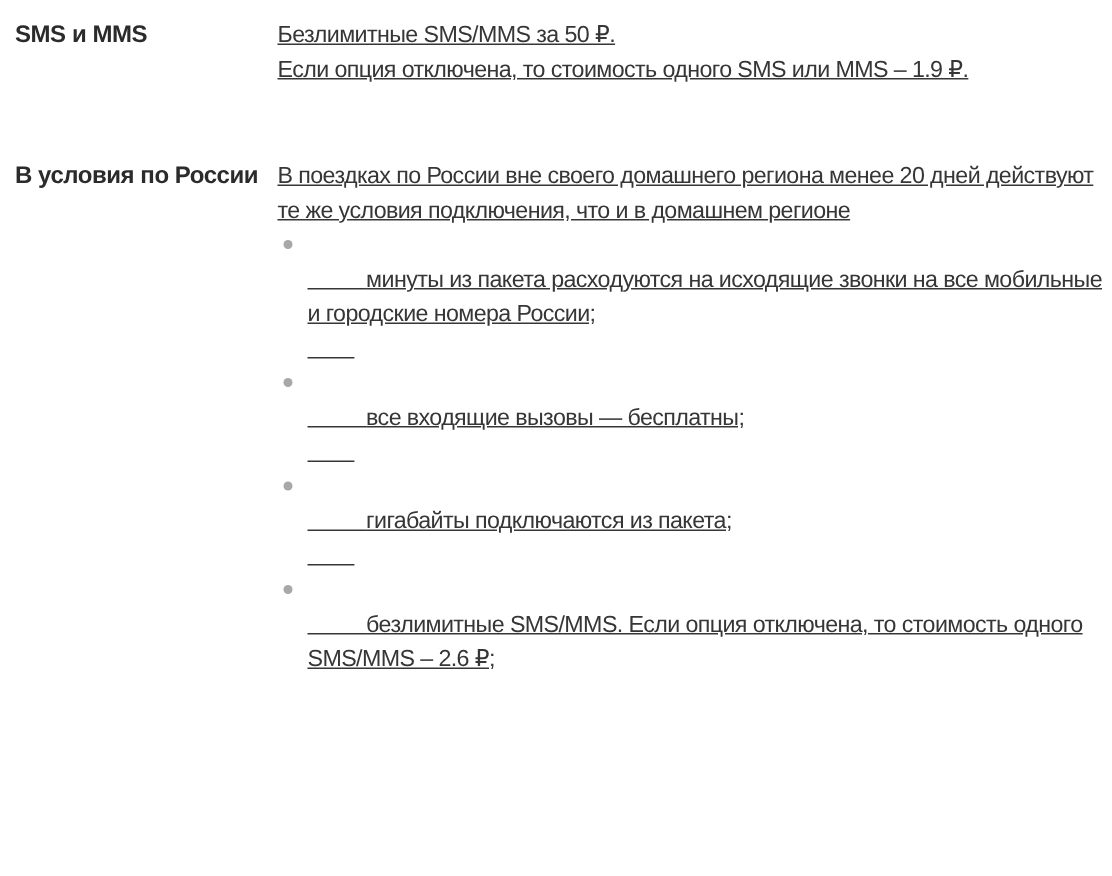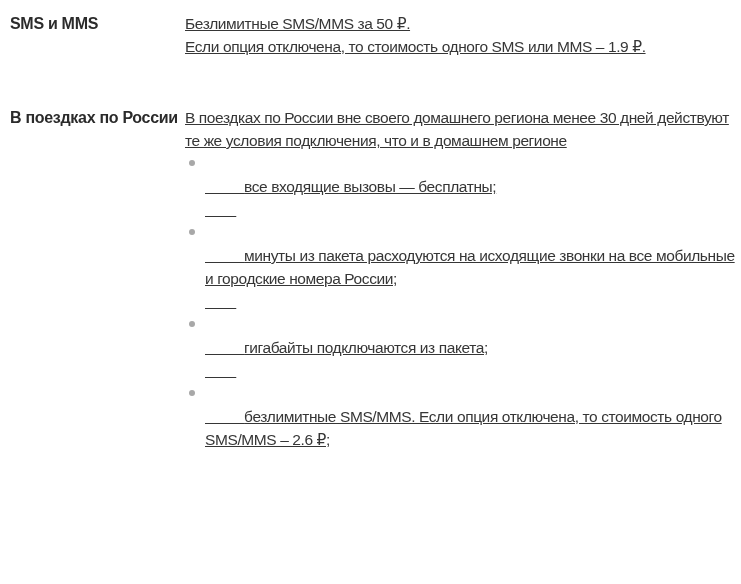--- a/index.html
+++ b/index.html
@@ -77,31 +77,31 @@
 
   <section class="row section-sms">
     <div class="row-label">SMS и MMS</div>
     <div class="row-content">
       <p class="para">Безлимитные SMS/MMS за 50 ₽.
 Если опция отключена, то стоимость одного SMS или MMS – 1.9 ₽.</p>
     </div>
   </section>
 
   <section class="row section-travel">
-    <div class="row-label">В поездках по России</div>
+    <div class="row-label">В условия по России</div>
     <div class="row-content">
-      <p class="para">В поездках по России вне своего домашнего региона менее 30 дней действуют
+      <p class="para">В поездках по России вне своего домашнего региона менее 20 дней действуют
 те же условия подключения, что и в домашнем регионе</p>
       <ul class="bullets">
         <li>
-          <span class="dot"></span><span>все входящие вызовы — бесплатны;</span>
+          <span class="dot"></span><span>минуты из пакета расходуются на исходящие звонки на все мобильные
+и городские номера России;</span>
         </li>
         <li>
-          <span class="dot"></span><span>минуты из пакета расходуются на исходящие звонки на все мобильные
-и городские номера России;</span>
+          <span class="dot"></span><span>все входящие вызовы — бесплатны;</span>
         </li>
         <li>
           <span class="dot"></span><span>гигабайты подключаются из пакета;</span>
         </li>
         <li>
           <span class="dot"></span><span>безлимитные SMS/MMS. Если опция отключена, то стоимость одного
 SMS/MMS – 2.6 ₽;</span>
         </li>
 
       </ul>

